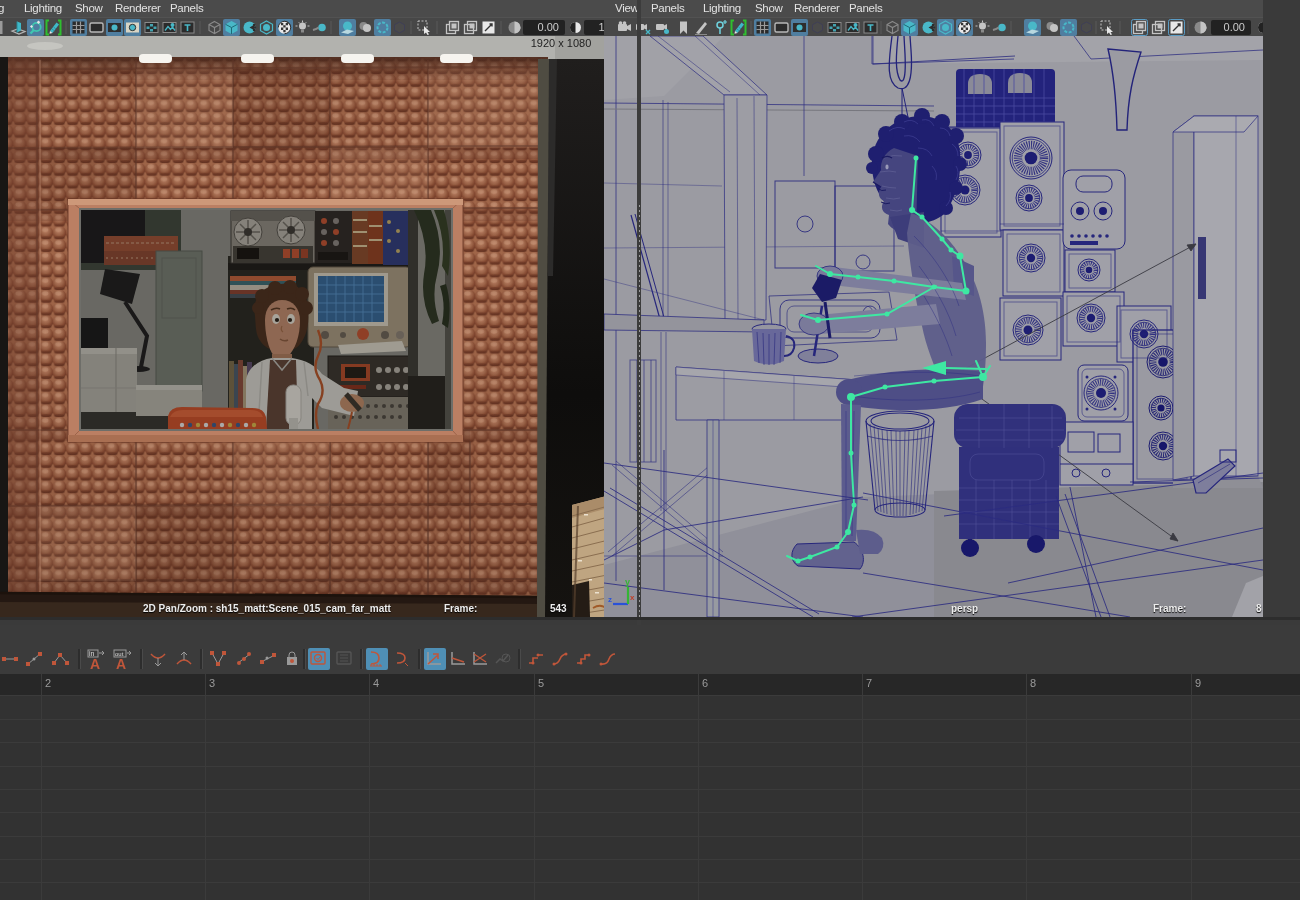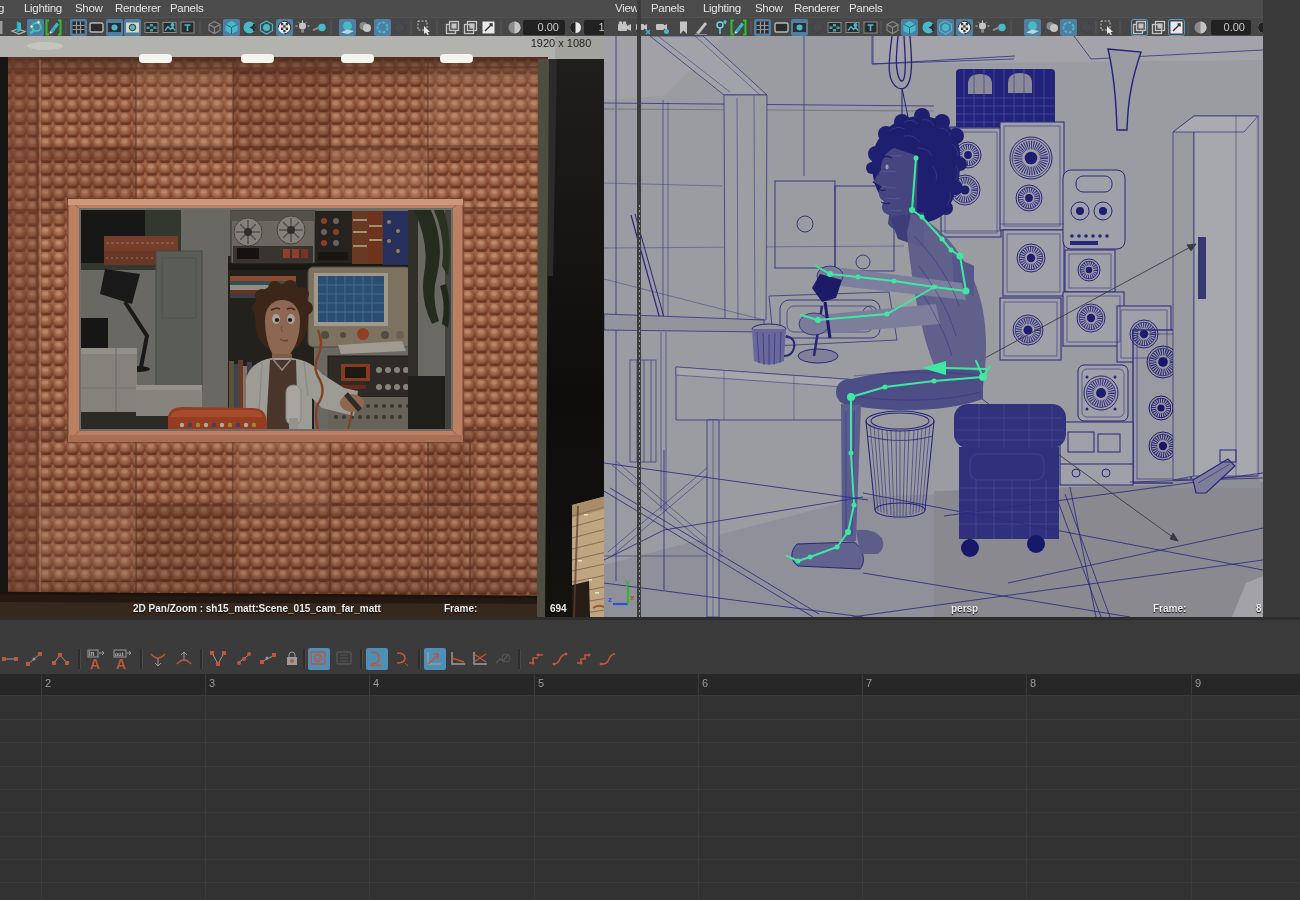--- a/index.html
+++ b/index.html
@@ -508,23 +508,23 @@
         <rect x="618" y="538" width="5" height="1.5"></rect>
         <rect x="595" y="556" width="4" height="1.5"></rect>
         <rect x="623" y="468" width="4" height="1.5"></rect>
         <rect x="610" y="572" width="4" height="1.5"></rect>
         <rect x="589" y="543" width="3" height="1.5"></rect>
       </g>
     <polygon points="572,549 589,545 590,581 572,581" fill="#241c15"></polygon>
     <line x1="578" y1="470" x2="574" y2="581" stroke="#59422e" stroke-width="2" stroke-opacity="0.7"></line>
     <path d="M593,572 q8,-5 14,1 q6,6 12,2" stroke="#a05a28" stroke-width="1.8" fill="none"></path>
   </svg>
-  <div class="vplabel" style="left:133px;top:603px;">2D Pan/Zoom : sh15_matt:Scene_015_cam_far_matt</div>
+  <div class="vplabel" style="left:143px;top:603px;">2D Pan/Zoom : sh15_matt:Scene_015_cam_far_matt</div>
   <div class="vplabel" style="left:444px;top:603px;">Frame:</div>
-  <div class="vplabel" style="left:550px;top:603px;">694</div>
+  <div class="vplabel" style="left:550px;top:603px;">543</div>
 </div>
 
 <div class="panel" id="pR">
   <div class="menubar">
     <span style="left:11px">View</span>
     <span style="left:47px">Panels</span>
     <span style="left:99px">Lighting</span>
     <span style="left:151px">Show</span>
     <span style="left:190px">Renderer</span>
     <span style="left:245px">Panels</span>

